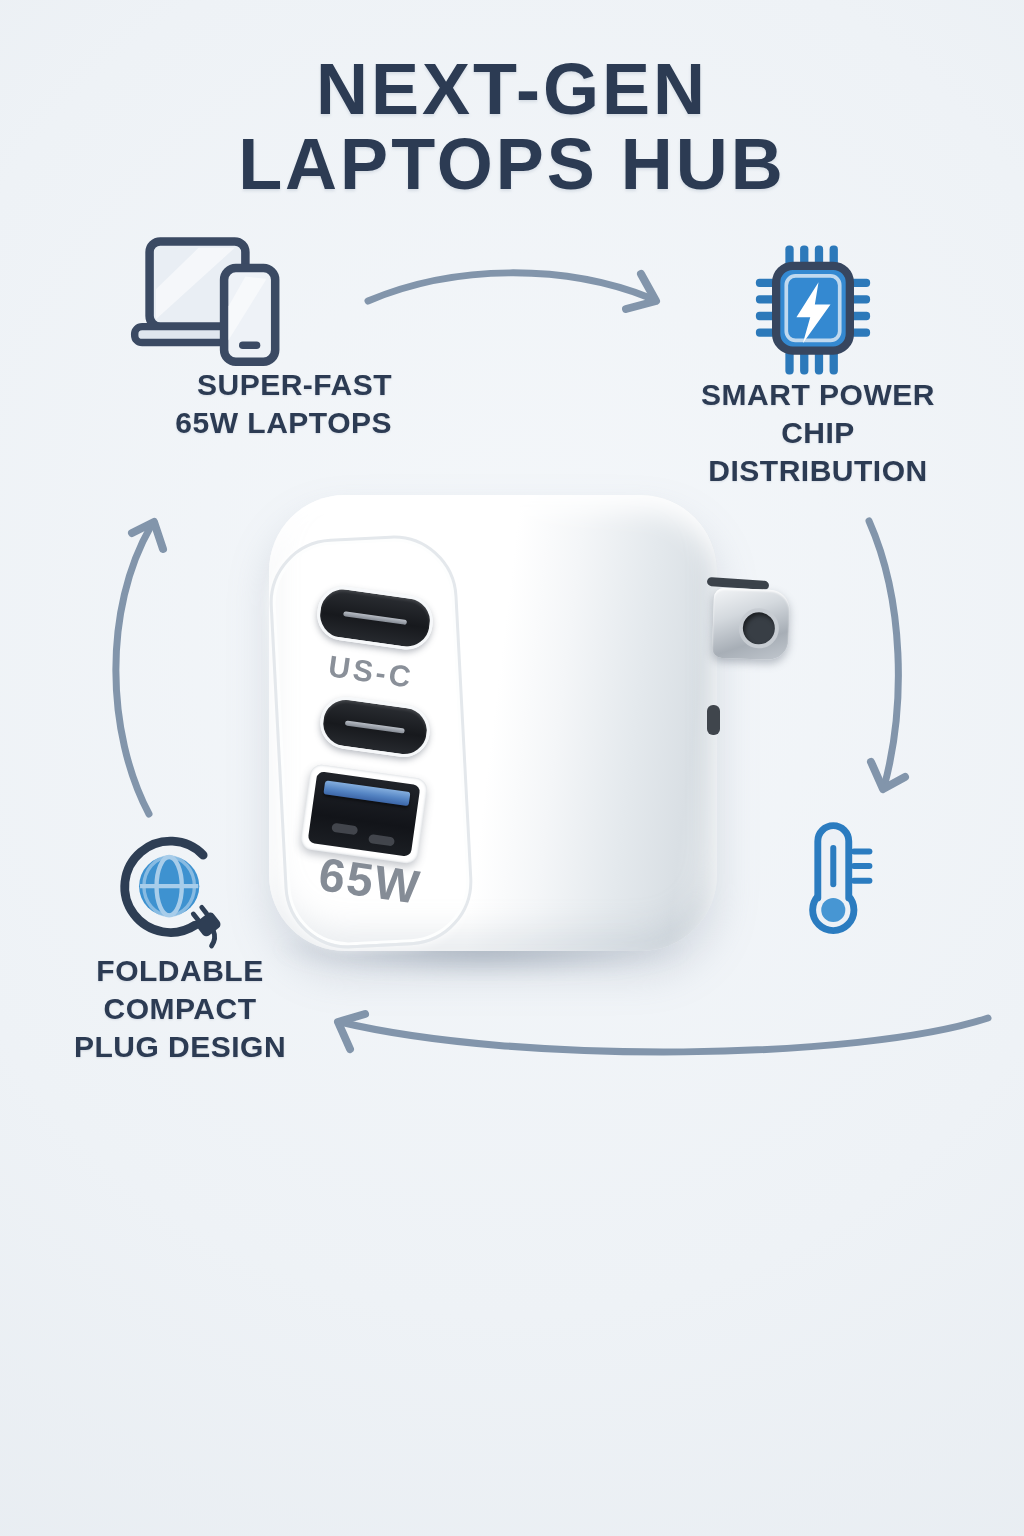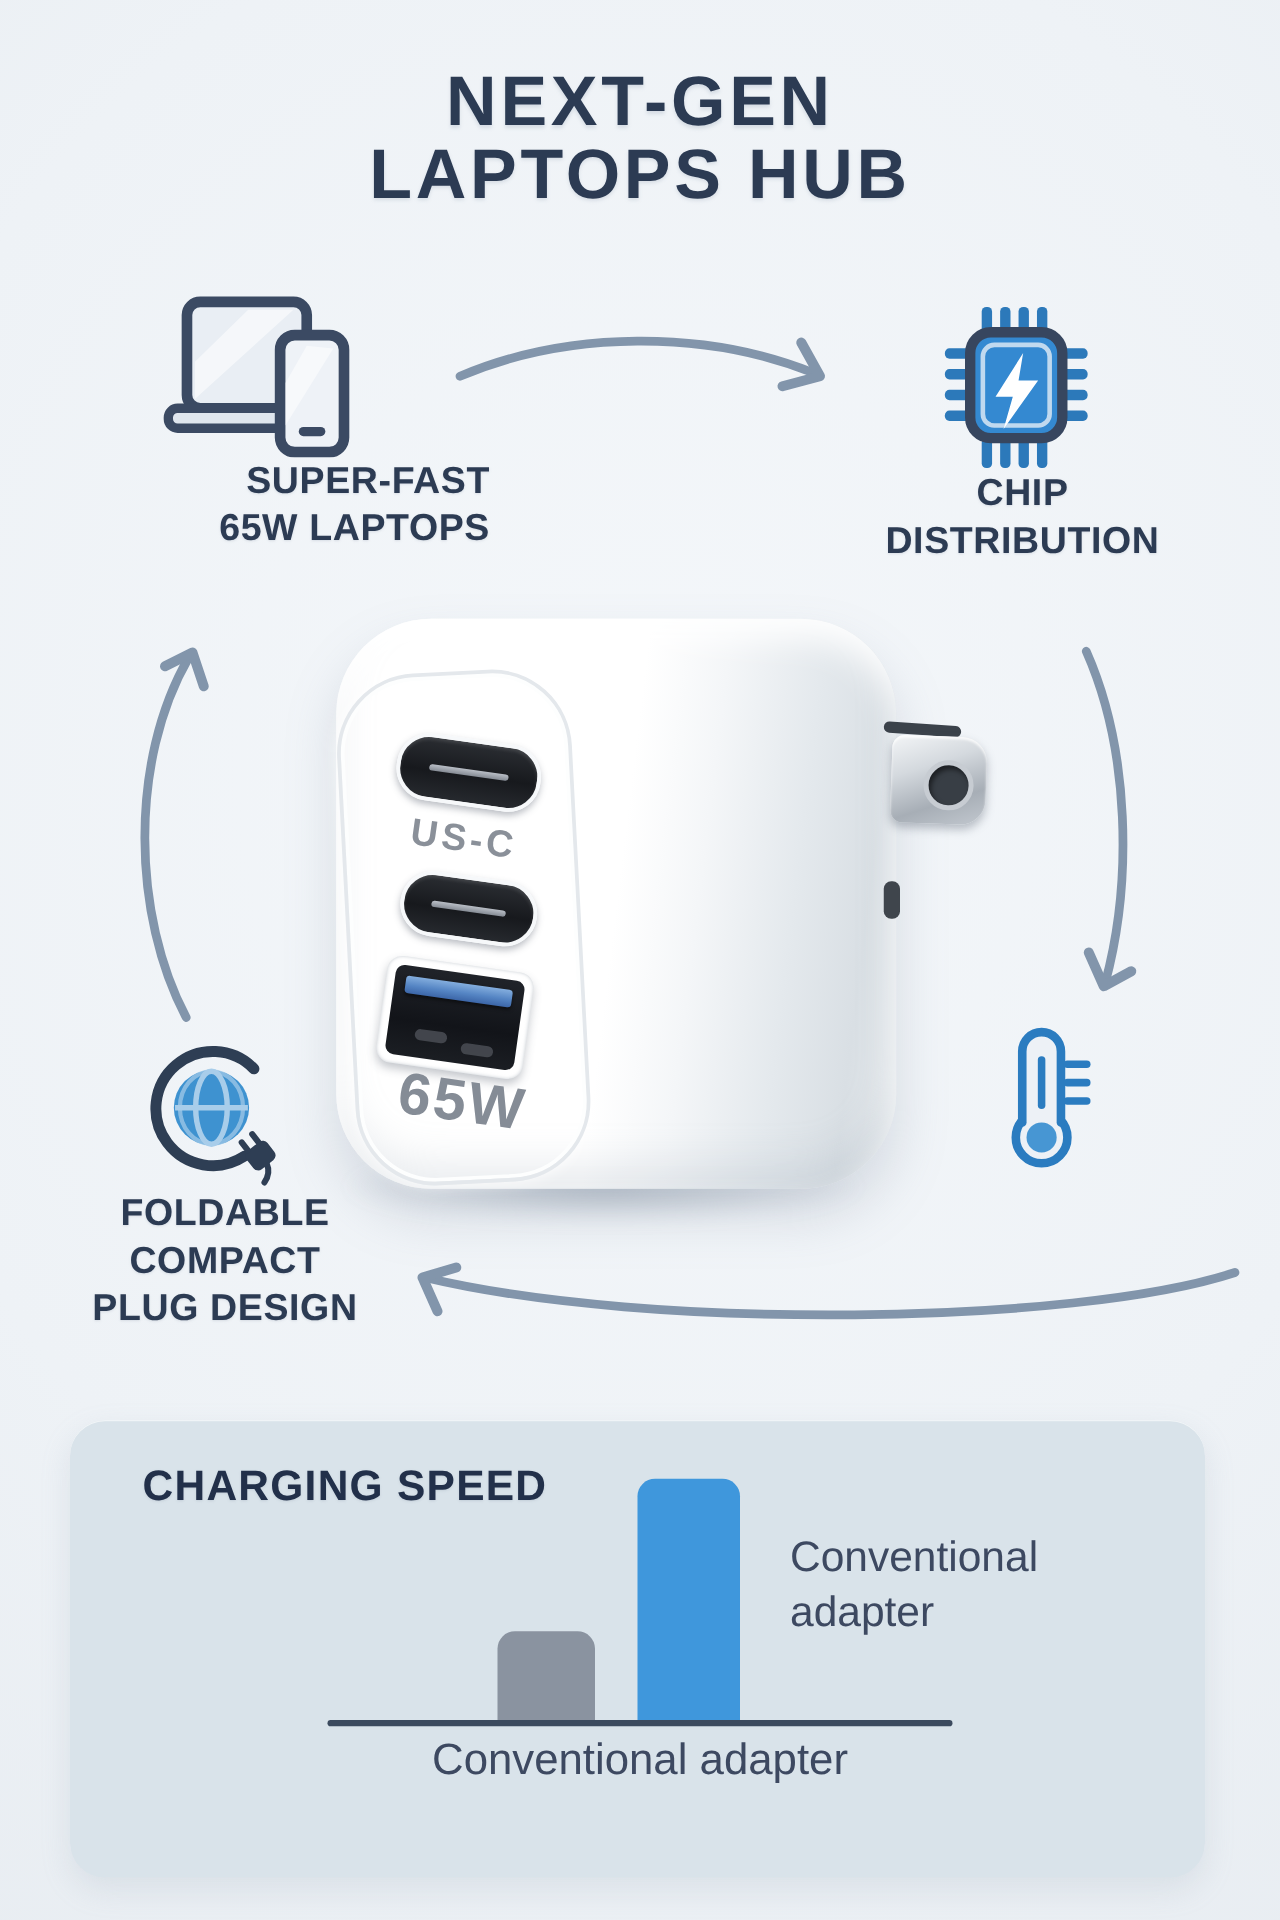--- a/index.html
+++ b/index.html
@@ -3,21 +3,21 @@
 <meta charset="utf-8">
 <style>
   html,body{margin:0;padding:0;background:#dfe5ea;}
   #canvas{
     position:relative;width:1024px;height:1536px;margin:0 auto;overflow:hidden;
     background:radial-gradient(130% 95% at 50% 40%, #f4f7fa 0%, #eef2f6 48%, #e7ecf1 82%, #e4eaef 100%);
     font-family:"Liberation Sans", sans-serif;
   }
   .abs{position:absolute;}
   
-  .main-title{left:0;top:52px;width:1024px;text-align:center;color:#2c3b53;font-weight:700;line-height:1.04;letter-spacing:3px;font-size:56px;text-shadow:0 2px 3px rgba(140,155,175,.25);}
+  .main-title{left:0;top:52px;width:1024px;text-align:center;color:#2c3b53;font-weight:700;line-height:1.04;letter-spacing:3px;font-size:72px;text-shadow:0 2px 3px rgba(140,155,175,.25);}
   
   .feature-text{color:#2c3b53;font-weight:700;font-size:30px;line-height:1.27;text-align:center;letter-spacing:.5px;text-shadow:0 1px 2px rgba(150,162,180,.28);}
   .feature-sub{font-size:25px;font-weight:400;letter-spacing:.3px;color:#2b3a54;margin-top:3px;}
   
   svg.arrows{left:0;top:0;pointer-events:none;}
   
   .charger{left:255px;top:487px;width:475px;height:495px;}
   .charger-shadow{left:10px;top:432px;width:435px;height:60px;background:radial-gradient(ellipse at center, rgba(108,124,142,.42) 0%, rgba(108,124,142,0) 68%);filter:blur(7px);}
   .charger-body{left:14px;top:8px;width:448px;height:456px;border-radius:76px;
     background:linear-gradient(97deg,#ffffff 0%,#ffffff 50%,#f4f6f8 63%,#e4e9ed 78%,#d9dfe4 90%,#e7ebee 100%);
@@ -111,20 +111,21 @@
       <rect x="102" y="42" width="26" height="9" rx="4"></rect>
         <rect x="102" y="60" width="26" height="9" rx="4"></rect>
         <rect x="102" y="78" width="26" height="9" rx="4"></rect>
         <rect x="102" y="96" width="26" height="9" rx="4"></rect>
     </g>
     <rect x="26" y="28" width="80" height="92" rx="18" fill="#3489d1" stroke="#37465f" stroke-width="9"></rect>
     <rect x="37" y="39" width="58" height="70" rx="10" fill="none" stroke="#cfe2f2" stroke-width="4" opacity="0.9"></rect>
     <path d="M 72 46 L 48 84 L 63 84 L 55 112 L 85 70 L 68 70 Z" fill="#ffffff"></path>
   </svg>
   <div class="abs feature-text" style="left:650px;top:376px;width:336px;">
+    <div>SMART POWER</div>
     <div>CHIP</div>
     <div>DISTRIBUTION</div>
   </div>
 
   <svg class="abs" style="left:106px;top:824px;" width="138" height="136" viewBox="0 0 140 140">
     <path d="M 99 32 A 47 47 0 1 0 91 104" fill="none" stroke="#2e3e54" stroke-width="9" stroke-linecap="round"></path>
     <circle cx="64" cy="64" r="31" fill="#3e92d0"></circle>
     <ellipse cx="64" cy="64" rx="13" ry="30" fill="none" stroke="#a8cdea" stroke-width="4.5"></ellipse>
     <ellipse cx="64" cy="64" rx="26" ry="30" fill="none" stroke="#a8cdea" stroke-width="3.5" opacity="0.7"></ellipse>
     <path d="M 34 64 H 94" stroke="#a8cdea" stroke-width="4.5"></path>
@@ -172,25 +173,14 @@
       </div>
     </div>
     <div class="abs watt-label">65W</div>
     <div class="abs prong-slot"></div>
     <div class="abs prong">
       <div class="prong-hole"></div>
     </div>
     <div class="abs prong-nub"></div>
   </div>
 
-  <div class="abs panel">
-    <div class="abs panel-title">CHARGING SPEED</div>
-    <div class="abs bar bar-gray" style="height: 72px; background-color: rgb(138, 147, 160);"></div>
-    <div class="abs bar bar-blue" style="height: 194px; background-color: rgb(63, 151, 220);"></div>
-    <div class="abs axis-line"></div>
-    <div class="abs bar-side-label">
-      <div>Conventional</div>
-      <div>adapter</div>
-    </div>
-    <div class="abs axis-label">Conventional adapter</div>
-  </div>
 
 </div>
 
 </body></html>

